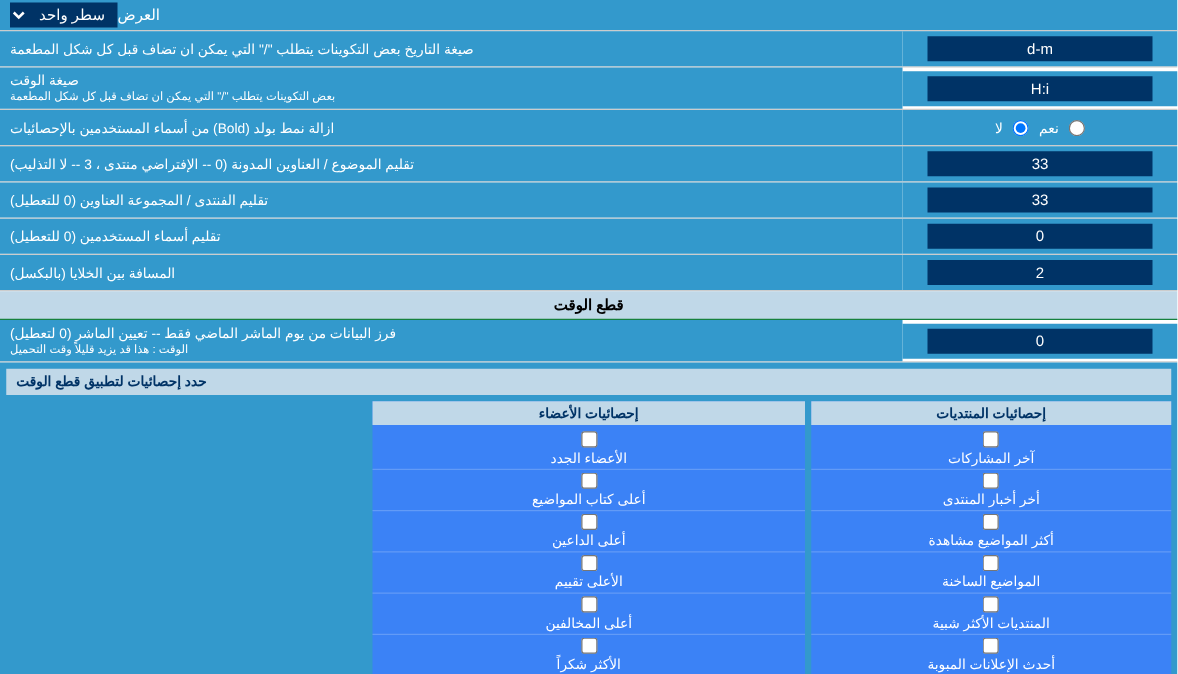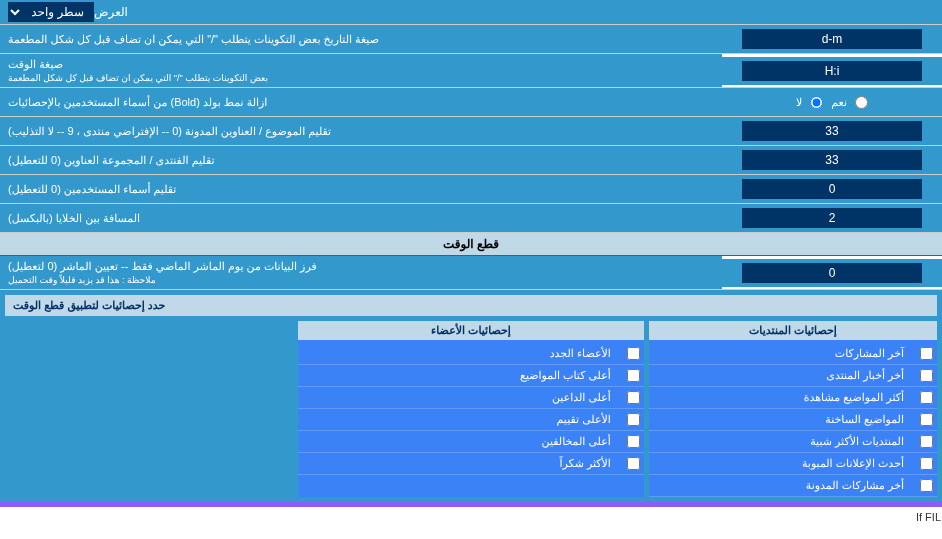--- a/index.html
+++ b/index.html
@@ -160,26 +160,27 @@
       text-align: center;
       padding: 3px;
       font-size: 11px;
       font-weight: bold;
       margin-bottom: 3px;
     }
 
     .stats-item {
       display: flex;
       align-items: center;
-      gap: 16px;
+      gap: 2px;
       padding: 2px 4px;
       color: #fff;
       font-size: 11px;
       min-height: 22px;
       border-bottom: 1px solid rgba(255,255,255,0.2);
+      flex-direction: column;
     }
 
     .stats-item input[type="checkbox"] {
       cursor: pointer;
       flex-shrink: 0;
     }
 
     .stats-label-col {
       flex: 1.2;
     }
@@ -227,21 +228,21 @@
     <div class="row-label">
       <span>ازالة نمط بولد (Bold) من أسماء المستخدمين بالإحصائيات</span>
     </div>
   </div>
 
   <div class="row">
     <div class="row-input">
       <input type="text" value="33" style="">
     </div>
     <div class="row-label">
-      <span>تقليم الموضوع / العناوين المدونة (0 -- الإفتراضي منتدى ، 9 -- لا التذليب)</span>
+      <span>تقليم الموضوع / العناوين المدونة (0 -- الإفتراضي منتدى ، 3 -- لا التذليب)</span>
     </div>
   </div>
 
   <div class="row">
     <div class="row-input">
       <input type="text" value="33" style="">
     </div>
     <div class="row-label">
       <span>تقليم الفنتدى / المجموعة العناوين (0 للتعطيل)</span>
     </div>
@@ -267,21 +268,21 @@
 
   <div class="section-header">
     <span>قطع الوقت</span>
   </div>
 
   <div class="row">
     <div class="row-input">
       <input type="text" value="0" style="">
     </div>
     <div class="row-label">
-      <span>فرز البيانات من يوم الماشر الماضي فقط -- تعيين الماشر (0 لتعطيل)<br><small>ملاحظة : هذا قد يزيد قليلاً وقت التحميل</small></span>
+      <span>فرز البيانات من يوم الماشر الماضي فقط -- تعيين الماشر (0 لتعطيل)<br><small>الوقت : هذا قد يزيد قليلاً وقت التحميل</small></span>
     </div>
   </div>
 
   <div class="stats-section">
     <div class="stats-header">حدد إحصائيات لتطبيق قطع الوقت</div>
 
     <div class="stats-grid">
 
       <div class="stats-col">
         <div class="stats-col-header">إحصائيات المنتديات</div>

